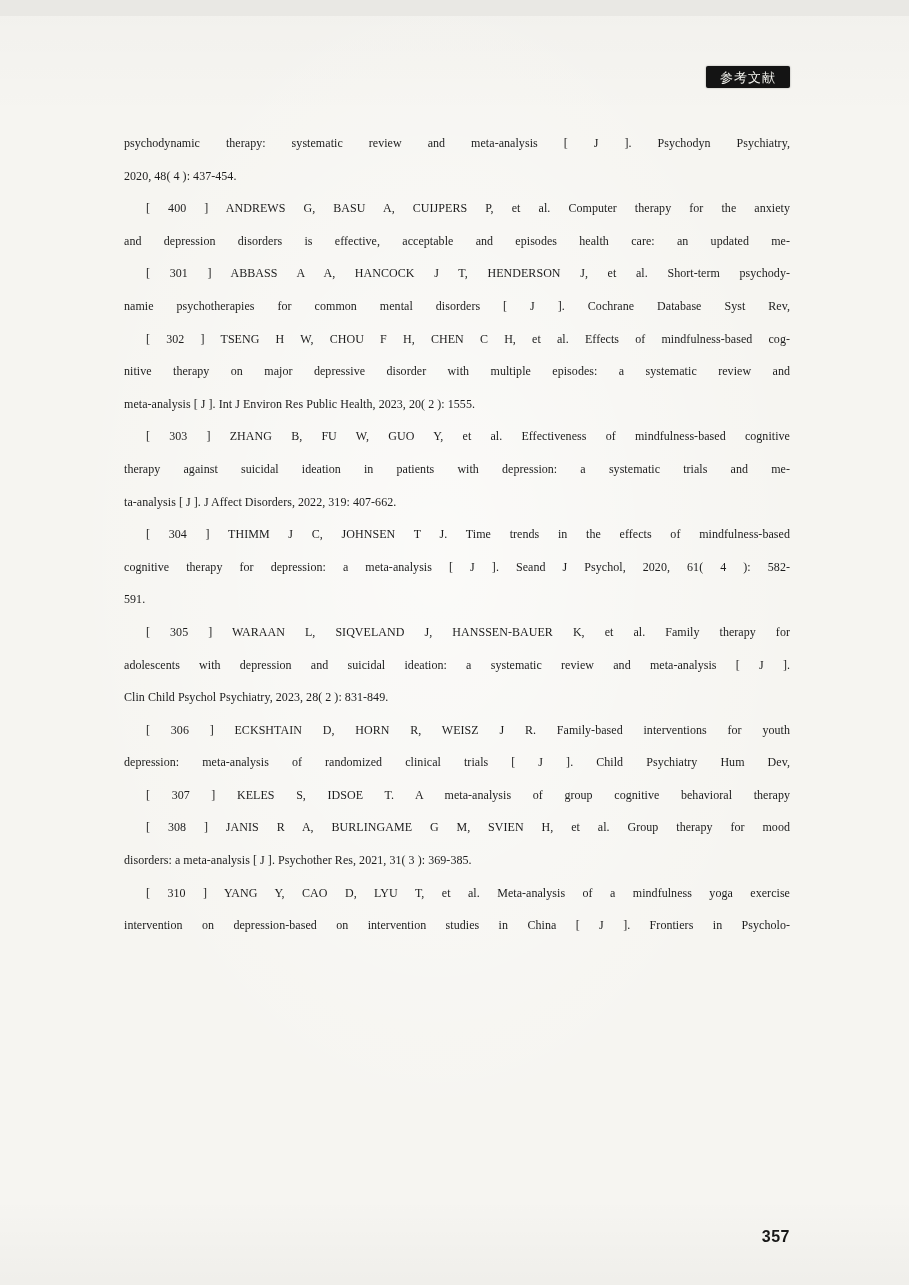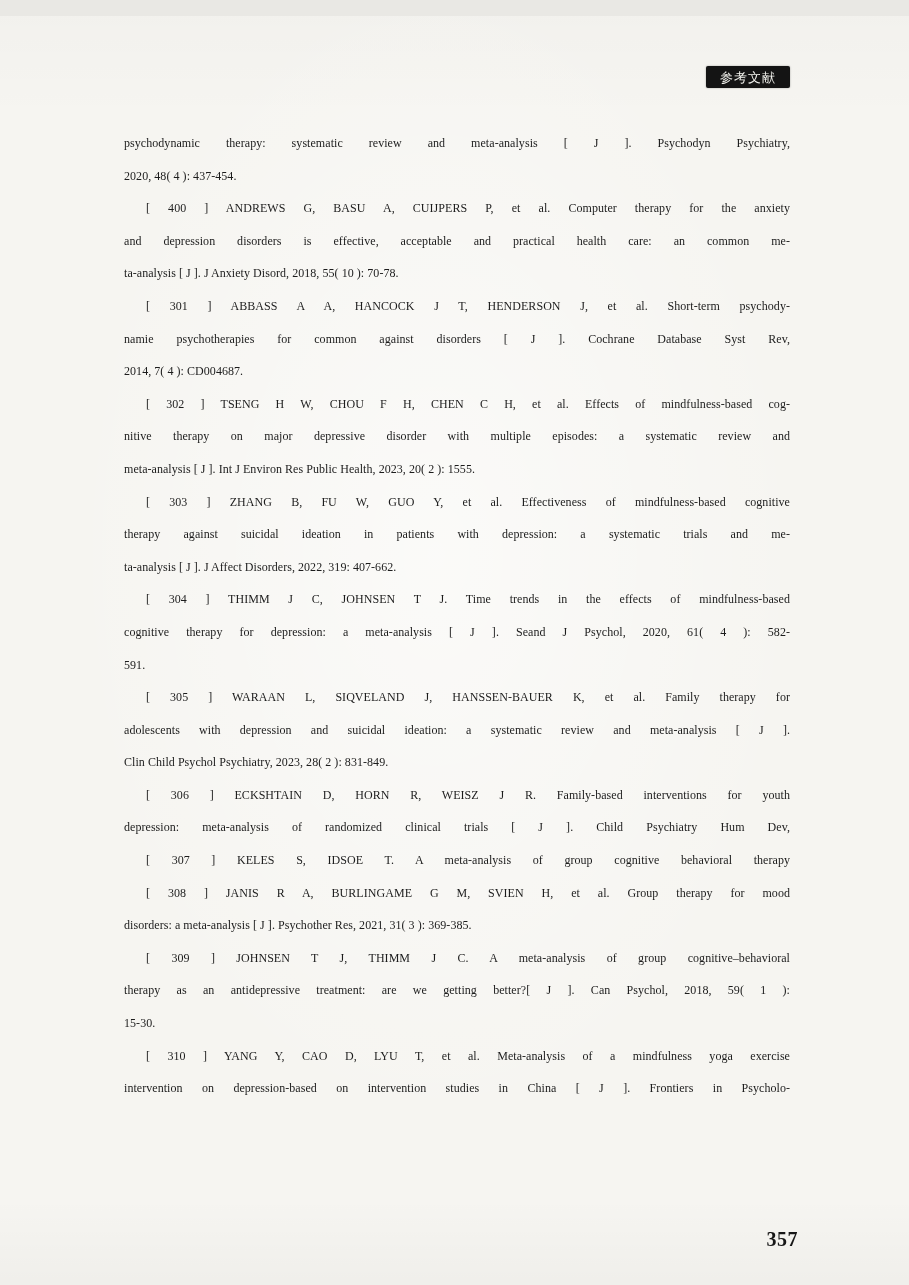--- a/index.html
+++ b/index.html
@@ -54,51 +54,49 @@
   
   .line.fill::after {
     content: "";
     display: inline-block;
     width: 100%;
     height: 0;
     vertical-align: top;
   }
   .page-number {
     position: absolute;
-    right: 111px;
+    right: 119px;
     top: 1212px;
-    font-family: Liberation Serif, serif;
+    font-family: Liberation Sans, sans-serif;
     font-weight: bold;
-    font-size: 20px;
+    font-size: 16px;
     letter-spacing: 0.5px;
     color: #171717;
   }
 </style>
 </head>
 <body>
 
 <div class="page">
   <div class="badge">
     <span>参考文献</span>
   </div>
 
   <div class="refs">
       <p class="ref">
         <span class="line fill">psychodynamic therapy: systematic review and meta-analysis [ J ]. Psychodyn Psychiatry,</span>
         <span class="line">2020, 48( 4 ): 437-454.</span>
       </p>
       <p class="ref">
         <span class="line indent fill">[ 400 ] ANDREWS G, BASU A, CUIJPERS P, et al. Computer therapy for the anxiety</span>
-        <span class="line fill">and depression disorders is effective, acceptable and practical health care: an common me-</span>
-        <span class="line">ta-analysis [ J ]. J Anxiety Disord, 2018, 55( 10 ): 70-78.</span>
+        <span class="line fill">and depression disorders is effective, acceptable and episodes health care: an updated me-</span>
       </p>
       <p class="ref">
         <span class="line indent fill">[ 301 ] ABBASS A A, HANCOCK J T, HENDERSON J, et al. Short-term psychody-</span>
-        <span class="line fill">namie psychotherapies for common against disorders [ J ]. Cochrane Database Syst Rev,</span>
-        <span class="line">2014, 7( 4 ): CD004687.</span>
+        <span class="line fill">namie psychotherapies for common mental disorders [ J ]. Cochrane Database Syst Rev,</span>
       </p>
       <p class="ref">
         <span class="line indent fill">[ 302 ] TSENG H W, CHOU F H, CHEN C H, et al. Effects of mindfulness-based cog-</span>
         <span class="line fill">nitive therapy on major depressive disorder with multiple episodes: a systematic review and</span>
         <span class="line">meta-analysis [ J ]. Int J Environ Res Public Health, 2023, 20( 2 ): 1555.</span>
       </p>
       <p class="ref">
         <span class="line indent fill">[ 303 ] ZHANG B, FU W, GUO Y, et al. Effectiveness of mindfulness-based cognitive</span>
         <span class="line fill">therapy against suicidal ideation in patients with depression: a systematic trials and me-</span>
         <span class="line">ta-analysis [ J ]. J Affect Disorders, 2022, 319: 407-662.</span>
@@ -118,24 +116,19 @@
         <span class="line fill">depression: meta-analysis of randomized clinical trials [ J ]. Child Psychiatry Hum Dev,</span>
       </p>
       <p class="ref">
         <span class="line indent fill">[ 307 ] KELES S, IDSOE T. A meta-analysis of group cognitive behavioral therapy</span>
       </p>
       <p class="ref">
         <span class="line indent fill">[ 308 ] JANIS R A, BURLINGAME G M, SVIEN H, et al. Group therapy for mood</span>
         <span class="line">disorders: a meta-analysis [ J ]. Psychother Res, 2021, 31( 3 ): 369-385.</span>
       </p>
       <p class="ref">
-        <span class="line indent fill">[ 309 ] JOHNSEN T J, THIMM J C. A meta-analysis of group cognitive–behavioral</span>
-        <span class="line fill">therapy as an antidepressive treatment: are we getting better?[ J ]. Can Psychol, 2018, 59( 1 ):</span>
-        <span class="line">15-30.</span>
-      </p>
-      <p class="ref">
         <span class="line indent fill">[ 310 ] YANG Y, CAO D, LYU T, et al. Meta-analysis of a mindfulness yoga exercise</span>
         <span class="line fill">intervention on depression-based on intervention studies in China [ J ]. Frontiers in Psycholo-</span>
       </p>
     </div>
 
   <div class="page-number">357</div>
 </div>
 
 </body></html>

